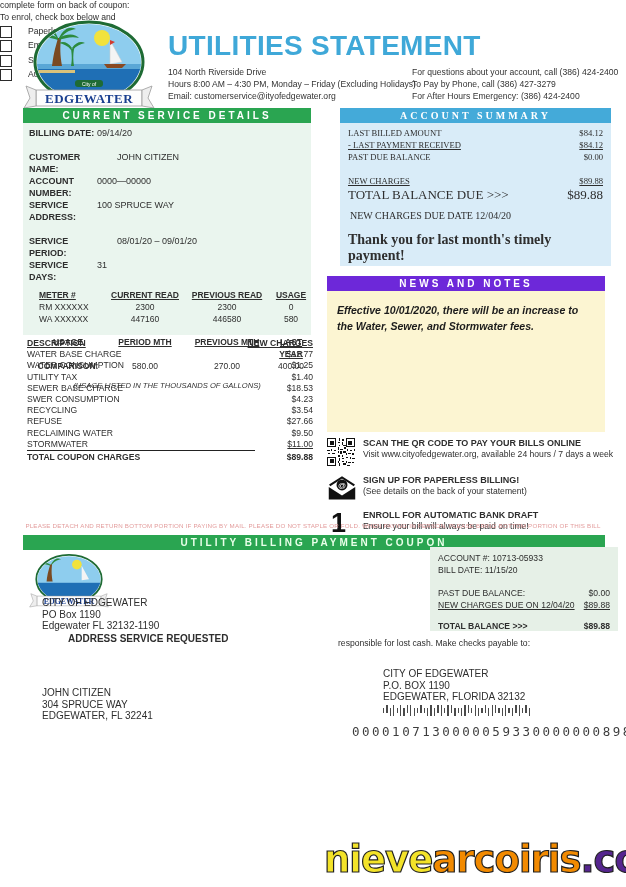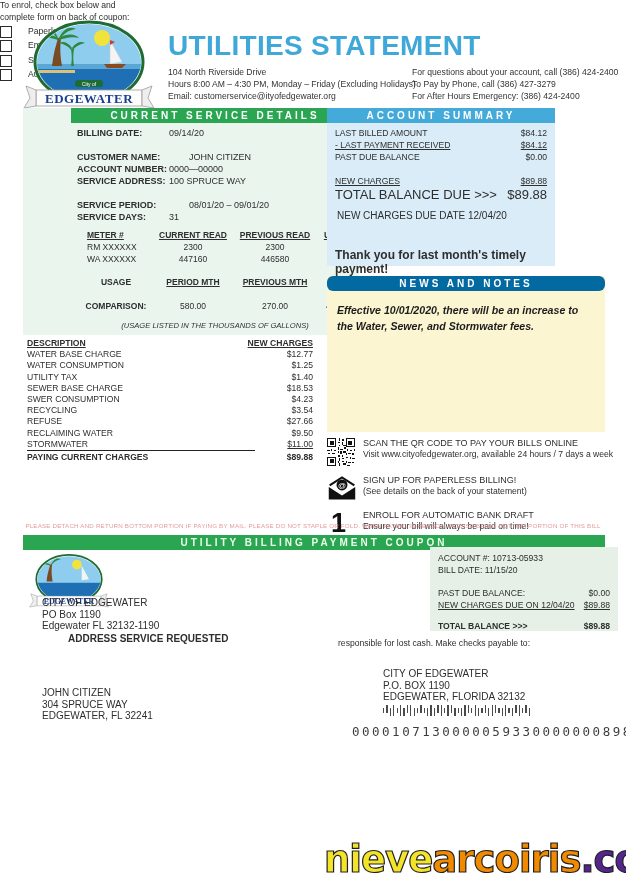--- a/index.html
+++ b/index.html
@@ -14,29 +14,29 @@
               color:#3fa8d8;letter-spacing:.3px;}
   .hdr-col{position:absolute;top:66px;font-size:8.6px;line-height:12px;color:#333;}
   .hdr-col.left{left:168px;}
   .hdr-col.right{left:412px;}
 
   
   .bar{height:15px;display:flex;align-items:center;justify-content:center;
        font-weight:bold;font-size:10px;letter-spacing:3px;color:#fff;}
   .bar.green{background:#2aa551;}
   .bar.blue{background:#44aad9;}
-  .bar.gold{background:#0369a1;color:#fff;border-radius:6px;}
+  .bar.gold{background:#6d28d9;color:#fff;}
   .bar.coupon{color:#e9ffe9;}
 
-  .sd-panel{position:absolute;left:23px;top:108px;width:288px;height:227px;background:#eaf5ee;padding-left:48px;}
-  .as-panel{position:absolute;left:327px;top:108px;width:228px;height:158px;background:#d9ecf8;}
+  .sd-panel{position:absolute;left:23px;top:108px;width:288px;height:227px;background:#eaf5ee;}
+  .as-panel{position:absolute;left:340px;top:108px;width:271px;height:158px;background:#d9ecf8;font-family:Liberation Serif, serif;}
   .news-panel{position:absolute;left:327px;top:276px;width:278px;height:156px;background:#fcf5d2;}
 
   .kv{display:flex;font-size:9px;line-height:12px;padding:0 6px;}
-  .kv .k{width:92px;font-weight:bold;}
+  .kv .k{width:68px;font-weight:bold;}
   .mt12{margin-top:12px;gap:20px;} .mt11{margin-top:11px;} .mt6{margin-top:6px;} .mt4{margin-top:4px;}
 
   .grid4{display:grid;grid-template-columns:78px 76px 88px 40px;font-size:8.5px;
          line-height:12px;text-align:center;padding:0 6px;}
   .grid4 .c1{text-align:left;padding-left:10px;}
   .grid4 .h{font-weight:bold;text-decoration:underline;}
   .grid4 .hb{font-weight:bold;}
   .usage-note{font-size:7.6px;font-style:italic;text-align:center;margin-top:9px;color:#333;}
 
   
@@ -46,31 +46,31 @@
   .crow.head .lab,.crow.head .amt{font-weight:bold;text-decoration:underline;}
   .crow.storm .lab{display:inline-block;width:228px;border-bottom:1px solid #222;}
   .crow.storm .amt{text-decoration:underline;}
   .crow.total{font-weight:bold;margin-top:1px;}
 
   
   .asrow{display:flex;justify-content:space-between;font-size:8.6px;line-height:12px;padding:0 8px;}
   .asrow.ul .lab,.asrow.ul .amt{text-decoration:underline;}
   .asrow.big{font-size:13px;line-height:16px;}
   .as-note{font-size:10px;padding:0 10px;margin-top:7px;}
-  .as-thanks{font-size:12px;font-weight:bold;padding:0 8px;margin-top:27px;}
+  .as-thanks{font-size:14px;font-weight:bold;padding:0 8px;margin-top:11px;}
 
   .news-body{font-size:10.6px;font-weight:bold;font-style:italic;line-height:16px;
              padding:11px 10px 0 10px;color:#1c1c1c;}
 
   
   .info{position:absolute;left:327px;top:438px;width:296px;}
   .item{display:flex;margin-bottom:9px;}
   .item .ic{width:36px;flex:0 0 36px;display:flex;justify-content:flex-start;}
   .item .tt{font-size:9px;}
-  .item .tt .t1{font-weight:normal;line-height:11px;}
+  .item .tt .t1{font-weight:bold;line-height:11px;}
   .item .tt .t2{font-size:8.6px;line-height:11px;}
   .one{font-size:27px;font-weight:bold;line-height:26px;color:#111;padding-left:4px;}
 
   .detach{position:absolute;left:0;top:522px;width:626px;text-align:center;
           font-size:6.2px;color:#e39c9c;letter-spacing:.2px;}
 
   
   .coupon-bar{position:absolute;left:23px;top:535px;width:582px;}
   .blk{position:absolute;font-size:10px;line-height:11.5px;}
   .sender{left:42px;top:597px;}
@@ -250,21 +250,21 @@
       </div>
     <div class="crow" data-name="charge-row">
         <span class="lab">RECLAIMING WATER</span>
         <span class="amt">$9.50</span>
       </div>
     <div class="crow storm" data-name="charge-row-stormwater">
         <span class="lab">STORMWATER</span>
         <span class="amt">$11.00</span>
       </div>
     <div class="crow total" data-name="total-current-charges-row">
-      <span class="lab">PAYING CURRENT CHARGES</span>
+      <span class="lab">TOTAL COUPON CHARGES</span>
       <span class="amt">$89.88</span>
     </div>
   </div>
 
   <div class="as-panel" data-name="account-summary-panel">
     <div class="bar blue" data-name="account-summary-heading">ACCOUNT SUMMARY</div>
     <div class="asrow mt4" data-name="last-billed-row">
       <span class="lab">LAST BILLED AMOUNT</span>
       <span class="amt">$84.12</span>
     </div>
@@ -371,22 +371,22 @@
     <div class="asr" data-name="address-service-requested">ADDRESS SERVICE REQUESTED</div>
   </div>
 
   <div class="blk customer" data-name="customer-mailing-block">
     <div data-name="customer-line">JOHN CITIZEN</div>
     <div data-name="customer-line">304 SPRUCE WAY</div>
     <div data-name="customer-line">EDGEWATER, FL 32241</div>
   </div>
 
   <div class="enroll" data-name="enroll-options-block">
+    <div data-name="enroll-intro-line2">complete form on back of coupon:</div>
     <div data-name="enroll-intro-line1">To enrol, check box below and</div>
-    <div data-name="enroll-intro-line2">complete form on back of coupon:</div>
     <div class="cbrow" data-name="checkbox-row-paperless">
       <span class="cbox" data-name="paperless-ebilling-checkbox"></span>
       <span class="cl" data-name="checkbox-label">Paperless E-Billing</span>
     </div>
     <div class="cbrow" data-name="checkbox-row-emergency">
       <span class="cbox" data-name="emergency-notifications-checkbox"></span>
       <span class="cl" data-name="checkbox-label">Emergency Notifications</span>
     </div>
     <div class="cbrow" data-name="checkbox-row-scholarship">
       <span class="cbox" data-name="scholarship-checkbox"></span>

